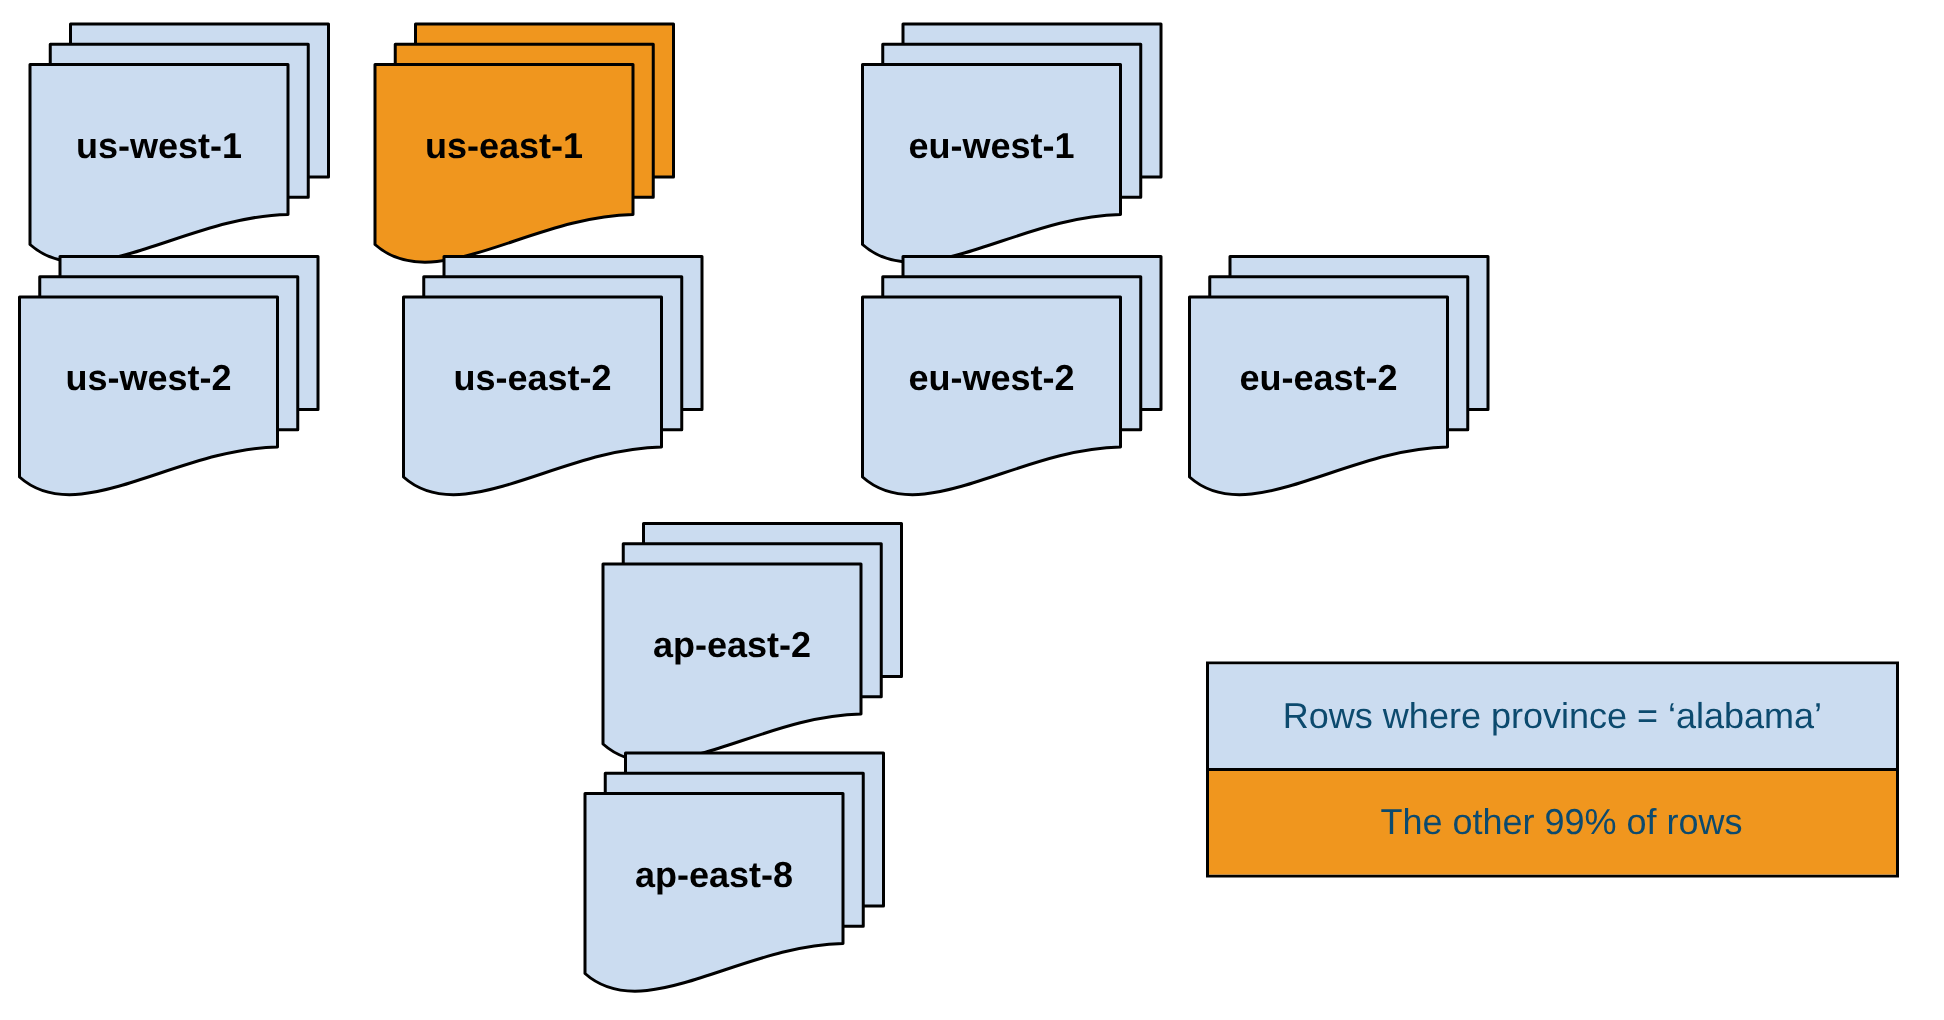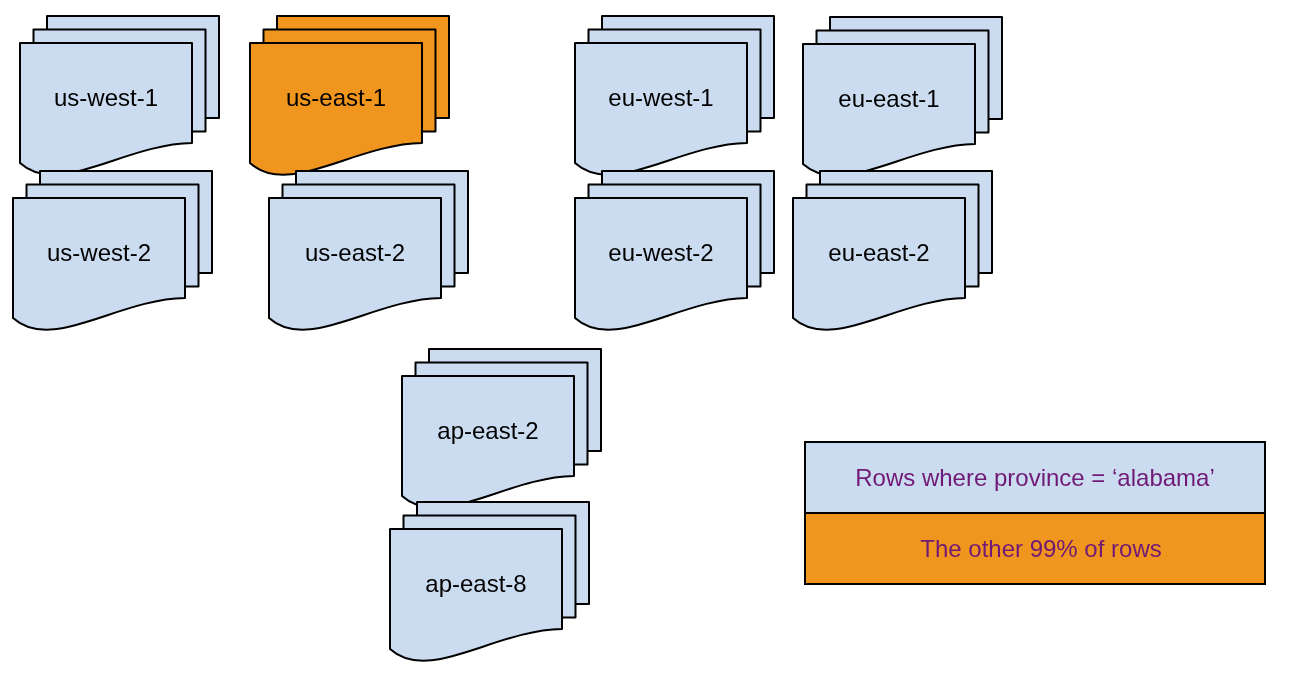--- a/index.html
+++ b/index.html
@@ -42,20 +42,21 @@
     top: 28px;
     width: 172px;
     height: 110px;
     display: flex;
     align-items: center;
     justify-content: center;
     font-size: 24px;
     color: #000000;
     white-space: nowrap;
     pointer-events: none;
+    font-weight: bold;
   }
 
   
   .pos-us-west-1 { left: 19px;  top: 15px;  }
   .pos-us-east-1 { left: 249px; top: 15px;  }
   .pos-eu-west-1 { left: 574px; top: 15px;  }
   .pos-eu-east-1 { left: 802px; top: 16px;  }
   .pos-us-west-2 { left: 12px;  top: 170px; }
   .pos-us-east-2 { left: 236px; top: 170px; margin-left: 32px; }
   .pos-eu-west-2 { left: 574px; top: 170px; }
@@ -71,21 +72,21 @@
     width: 462px;
     box-sizing: border-box;
     border: 2px solid var(--c-outline, #000);
   }
   .legend-row {
     height: 69px;
     display: flex;
     align-items: center;
     justify-content: center;
     font-size: 24px;
-    color: #701a75;
+    color: #0c4a6e;
     white-space: nowrap;
   }
   .legend-row + .legend-row {
     border-top: 2px solid var(--c-outline, #000);
     padding-left: 12px;
   }
   .legend-row.v-default  { background: var(--c-default, #cbdcf0); }
   .legend-row.v-highlight { background: var(--c-highlight, #f0961e); }
 </style>
 </head>
@@ -113,28 +114,20 @@
 
   <div class="stack v-default pos-eu-west-1">
     <svg width="204" height="162" viewBox="0 0 204 162">
       <rect class="sheet" x="28" y="1" width="172" height="102"></rect>
       <rect class="sheet" x="14.5" y="14.5" width="172" height="102"></rect>
       <path class="sheet" d="M1,28 H173 V128 C105,129 40,183 1,148 Z"></path>
     </svg>
     <span class="stack-label">eu-west-1</span>
   </div>
 
-  <div class="stack v-default pos-eu-east-1">
-    <svg width="204" height="162" viewBox="0 0 204 162">
-      <rect class="sheet" x="28" y="1" width="172" height="102"></rect>
-      <rect class="sheet" x="14.5" y="14.5" width="172" height="102"></rect>
-      <path class="sheet" d="M1,28 H173 V128 C105,129 40,183 1,148 Z"></path>
-    </svg>
-    <span class="stack-label">eu-east-1</span>
-  </div>
 
   <div class="stack v-default pos-us-west-2">
     <svg width="204" height="162" viewBox="0 0 204 162">
       <rect class="sheet" x="28" y="1" width="172" height="102"></rect>
       <rect class="sheet" x="14.5" y="14.5" width="172" height="102"></rect>
       <path class="sheet" d="M1,28 H173 V128 C105,129 40,183 1,148 Z"></path>
     </svg>
     <span class="stack-label">us-west-2</span>
   </div>
 

